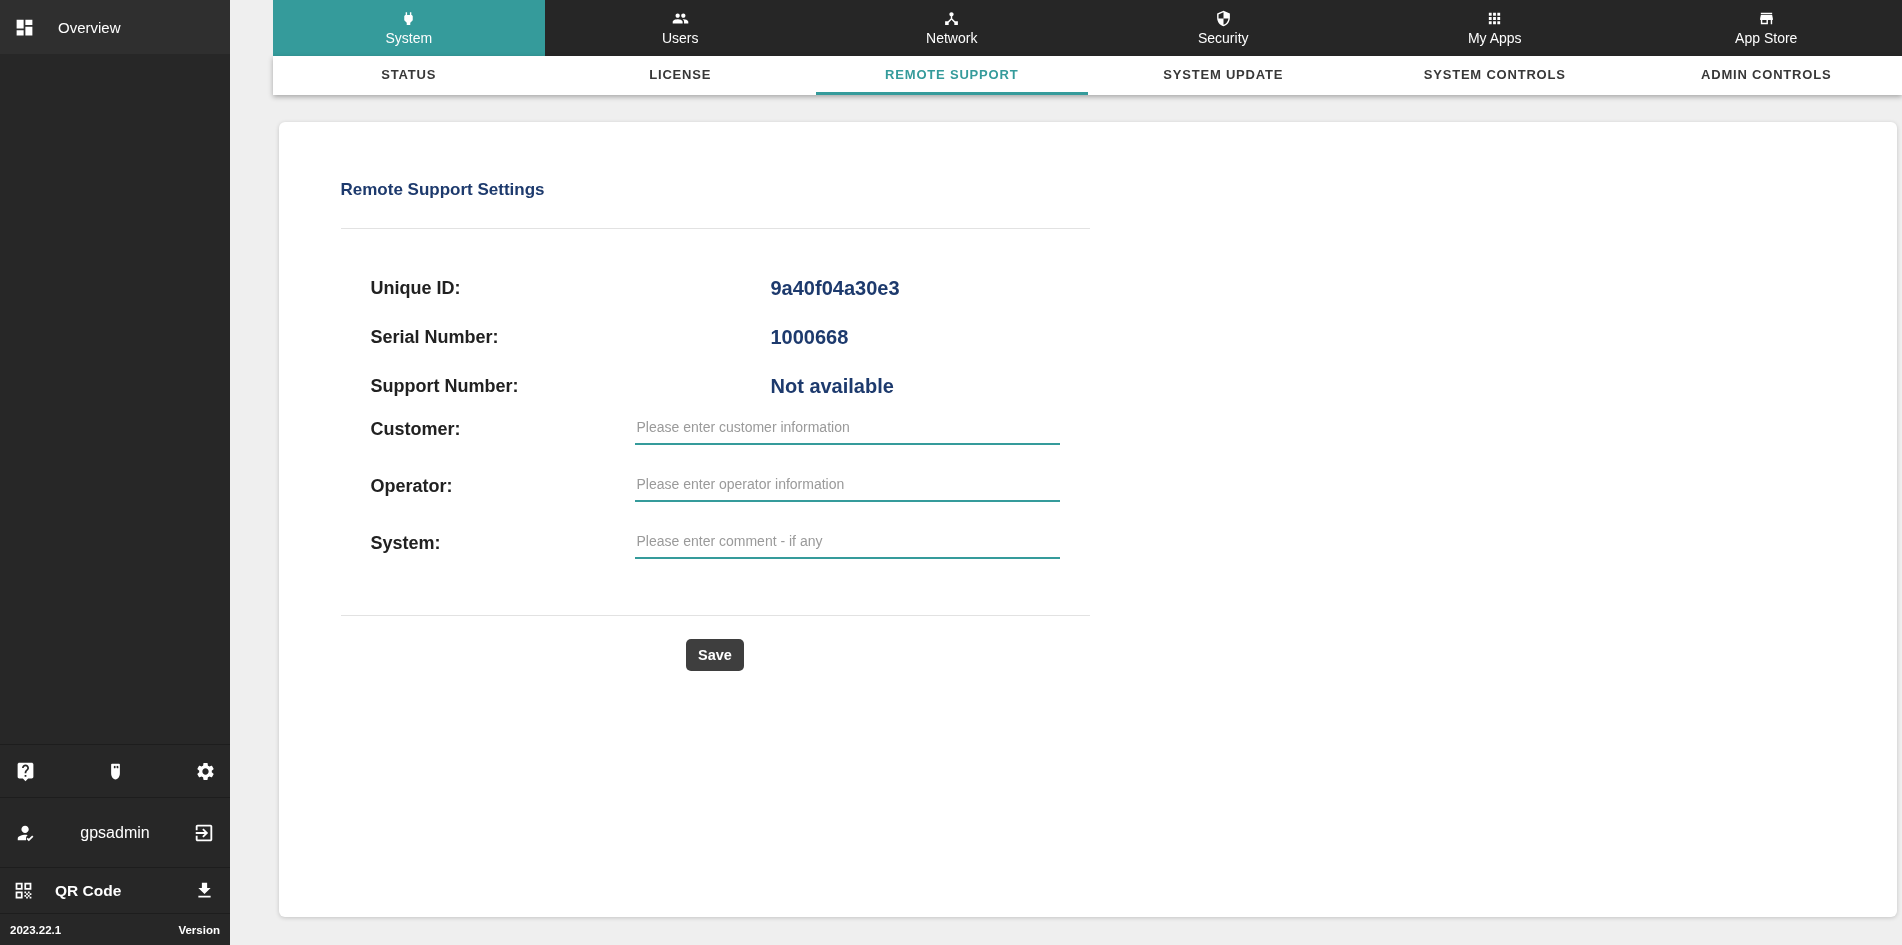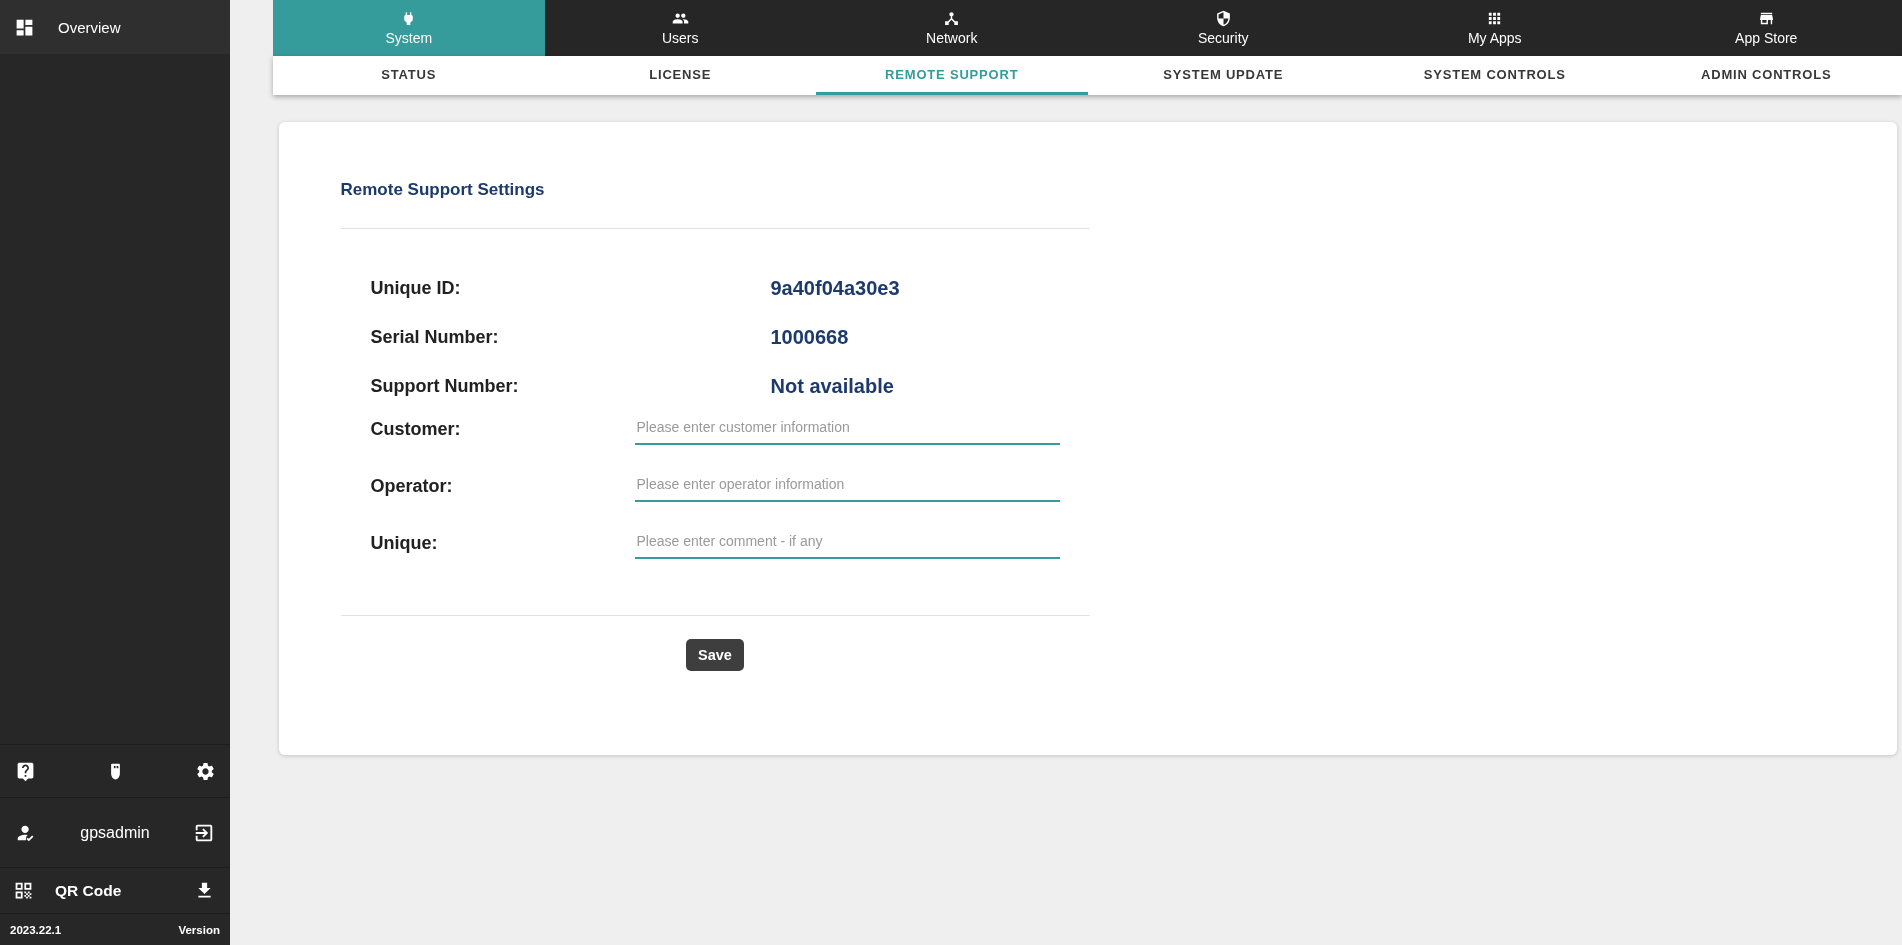--- a/index.html
+++ b/index.html
@@ -62,21 +62,21 @@
   .subnav { height:39px; background:#ffffff; display:flex; position:relative; z-index:4; box-shadow:0 2px 5px rgba(0,0,0,0.30); }
   .sub-tab {
     flex:1; display:flex; align-items:center; justify-content:center;
     font-size:13px; font-weight:bold; letter-spacing:0.8px; color:#383838;
     border-bottom:3px solid transparent; cursor:pointer;
   }
   .sub-tab.active { color:#359b9b; border-bottom-color:#359b9b; }
 
   .content { flex:1; padding-top:27px; }
   .card {
-    width:1618px; height:633px; margin:0 auto; background:#ffffff;
+    width:1618px; height:795px; margin:0 auto; background:#ffffff;
     border-radius:6px; box-shadow:0 1px 4px rgba(0,0,0,0.18);
   }
   .panel-inner { width:749px; margin-left:62px; padding-top:58px; }
   .panel-title { font-size:17px; color:#1d3a6d; font-weight:bold; margin:0 0 28px 0; }
   .hr { height:1px; background:#e2e2e2; }
   .form { margin-top:48px; }
 
   .srow { display:flex; align-items:center; height:22px; margin-bottom:27px; padding-left:30px; }
   .srow:nth-of-type(3) { margin-bottom:8px; }
   .flabel { width:264px; font-size:18px; font-weight:bold; color:#212121; }
@@ -240,21 +240,21 @@
 
             <div class="irow">
               <span class="flabel">Customer:</span>
               <input type="text" placeholder="Please enter customer information" style="">
             </div>
             <div class="irow">
               <span class="flabel">Operator:</span>
               <input type="text" placeholder="Please enter operator information" style="">
             </div>
             <div class="irow">
-              <span class="flabel">Unique:</span>
+              <span class="flabel">System:</span>
               <input type="text" placeholder="Please enter comment - if any" style="">
             </div>
           </div>
 
           <div class="hr hr-bottom"></div>
           <div class="save-wrap">
             <button class="save-btn">Save</button>
           </div>
         </div>
       </div>

